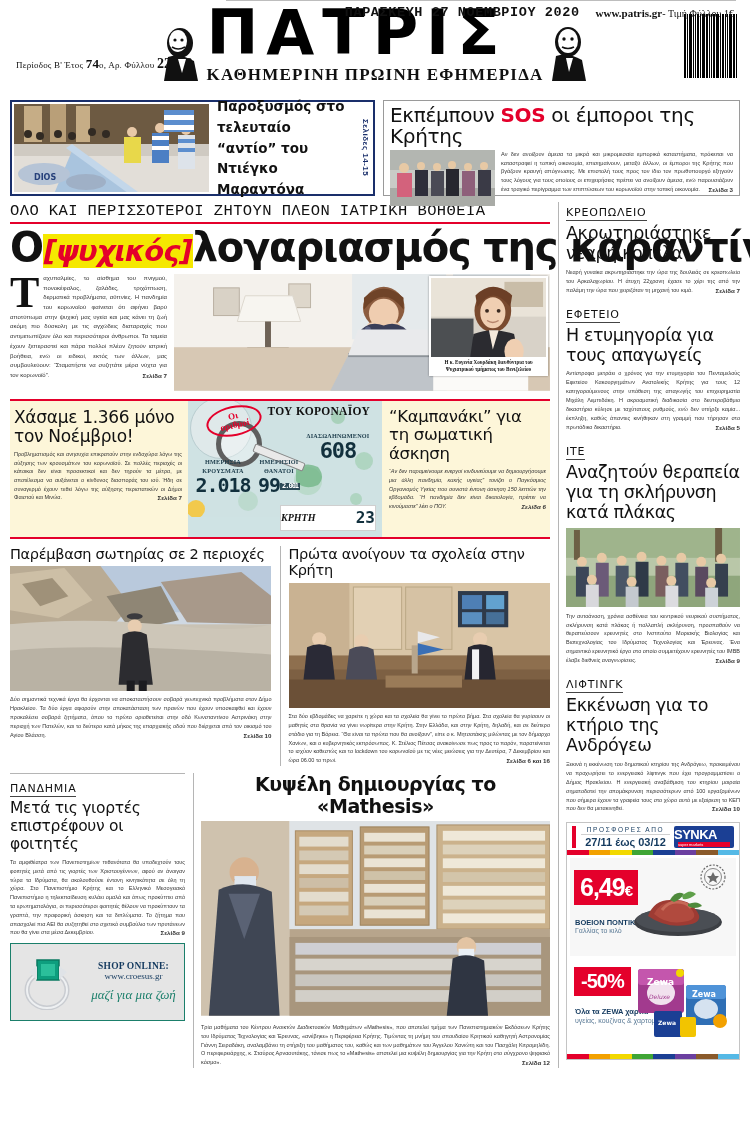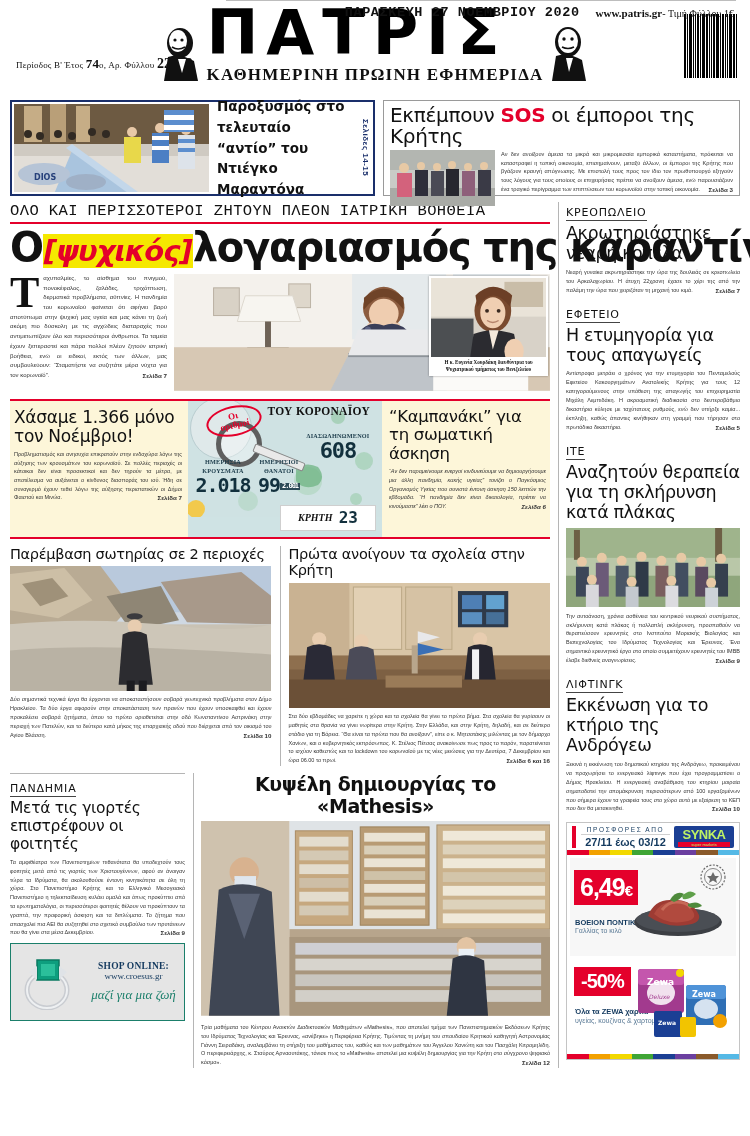--- a/index.html
+++ b/index.html
@@ -217,21 +217,21 @@
   .ig-sub {
     display:inline-block; background:#2d4a57; color:#fff;
     font-family:"DejaVu Sans Mono", monospace; font-weight:bold;
     font-size:7px; padding: 0 2px; vertical-align: middle;
   }
   .ig-crete {
     position: absolute; right: 6px; bottom: 6px;
     width: 96px; height: 26px; background: #fff;
     border: 1px solid #cfcfcf;
     display: flex; align-items: center; justify-content: space-between;
-    padding: 0 17px;
+    padding: 0 0;
   }
   .ig-crete .nm {
     font-family: "Liberation Serif", serif; font-weight: bold; font-size: 10px;
     font-style: italic; color: #111;
   }
   .ig-crete .nv {
     font-family: "DejaVu Sans Mono", monospace; font-weight: bold; font-size: 16px; color:#12303d;
   }
 
   
@@ -306,21 +306,21 @@
     margin-top: 6px; border: 1px solid #c4c4c4; background: #fff; overflow: hidden;
   }
   .synka-top { display: flex; align-items: center; padding: 3px 5px 2px; gap: 4px; }
   .synka-offers { flex: 1; text-align: center; border-left: 4px solid #e4002b; padding-left: 5px; }
   .synka-offers .o1 {
     font-size: 6.5px; letter-spacing: 1.6px; color: #13395e; border-bottom: 1px solid #d0d0d0;
     padding-bottom: 1px;
   }
   .synka-offers .o2 { font-size: 11px; font-weight: bold; color: #13395e; margin-top: 1px; }
   .synka-logo {
-    flex: 0 0 60px; background: #1b3f94; color: #bef264; text-align: center;
+    flex: 0 0 60px; background: #1b3f94; color: #ffffff; 
     border-radius: 2px; padding: 2px 0 1px;
   }
   .synka-logo .s1 { font-weight: bold; font-size: 13px; letter-spacing: -.5px; line-height: 1; }
   .synka-logo .s2 { font-size: 4px; background: #e4002b; margin: 1px 4px 0; }
   .synka-stripe { height: 5px; display: flex; }
   .synka-stripe i { flex: 1; display: block; }
   .synka-panel { position: relative; height: 98px; background: #f7f7f7; margin: 3px; }
   .price-tag {
     position: absolute; left: 4px; top: 12px; background: #e4002b; color: #fff;
     font-weight: bold; font-size: 25px; padding: 3px 6px; letter-spacing: -1px;

